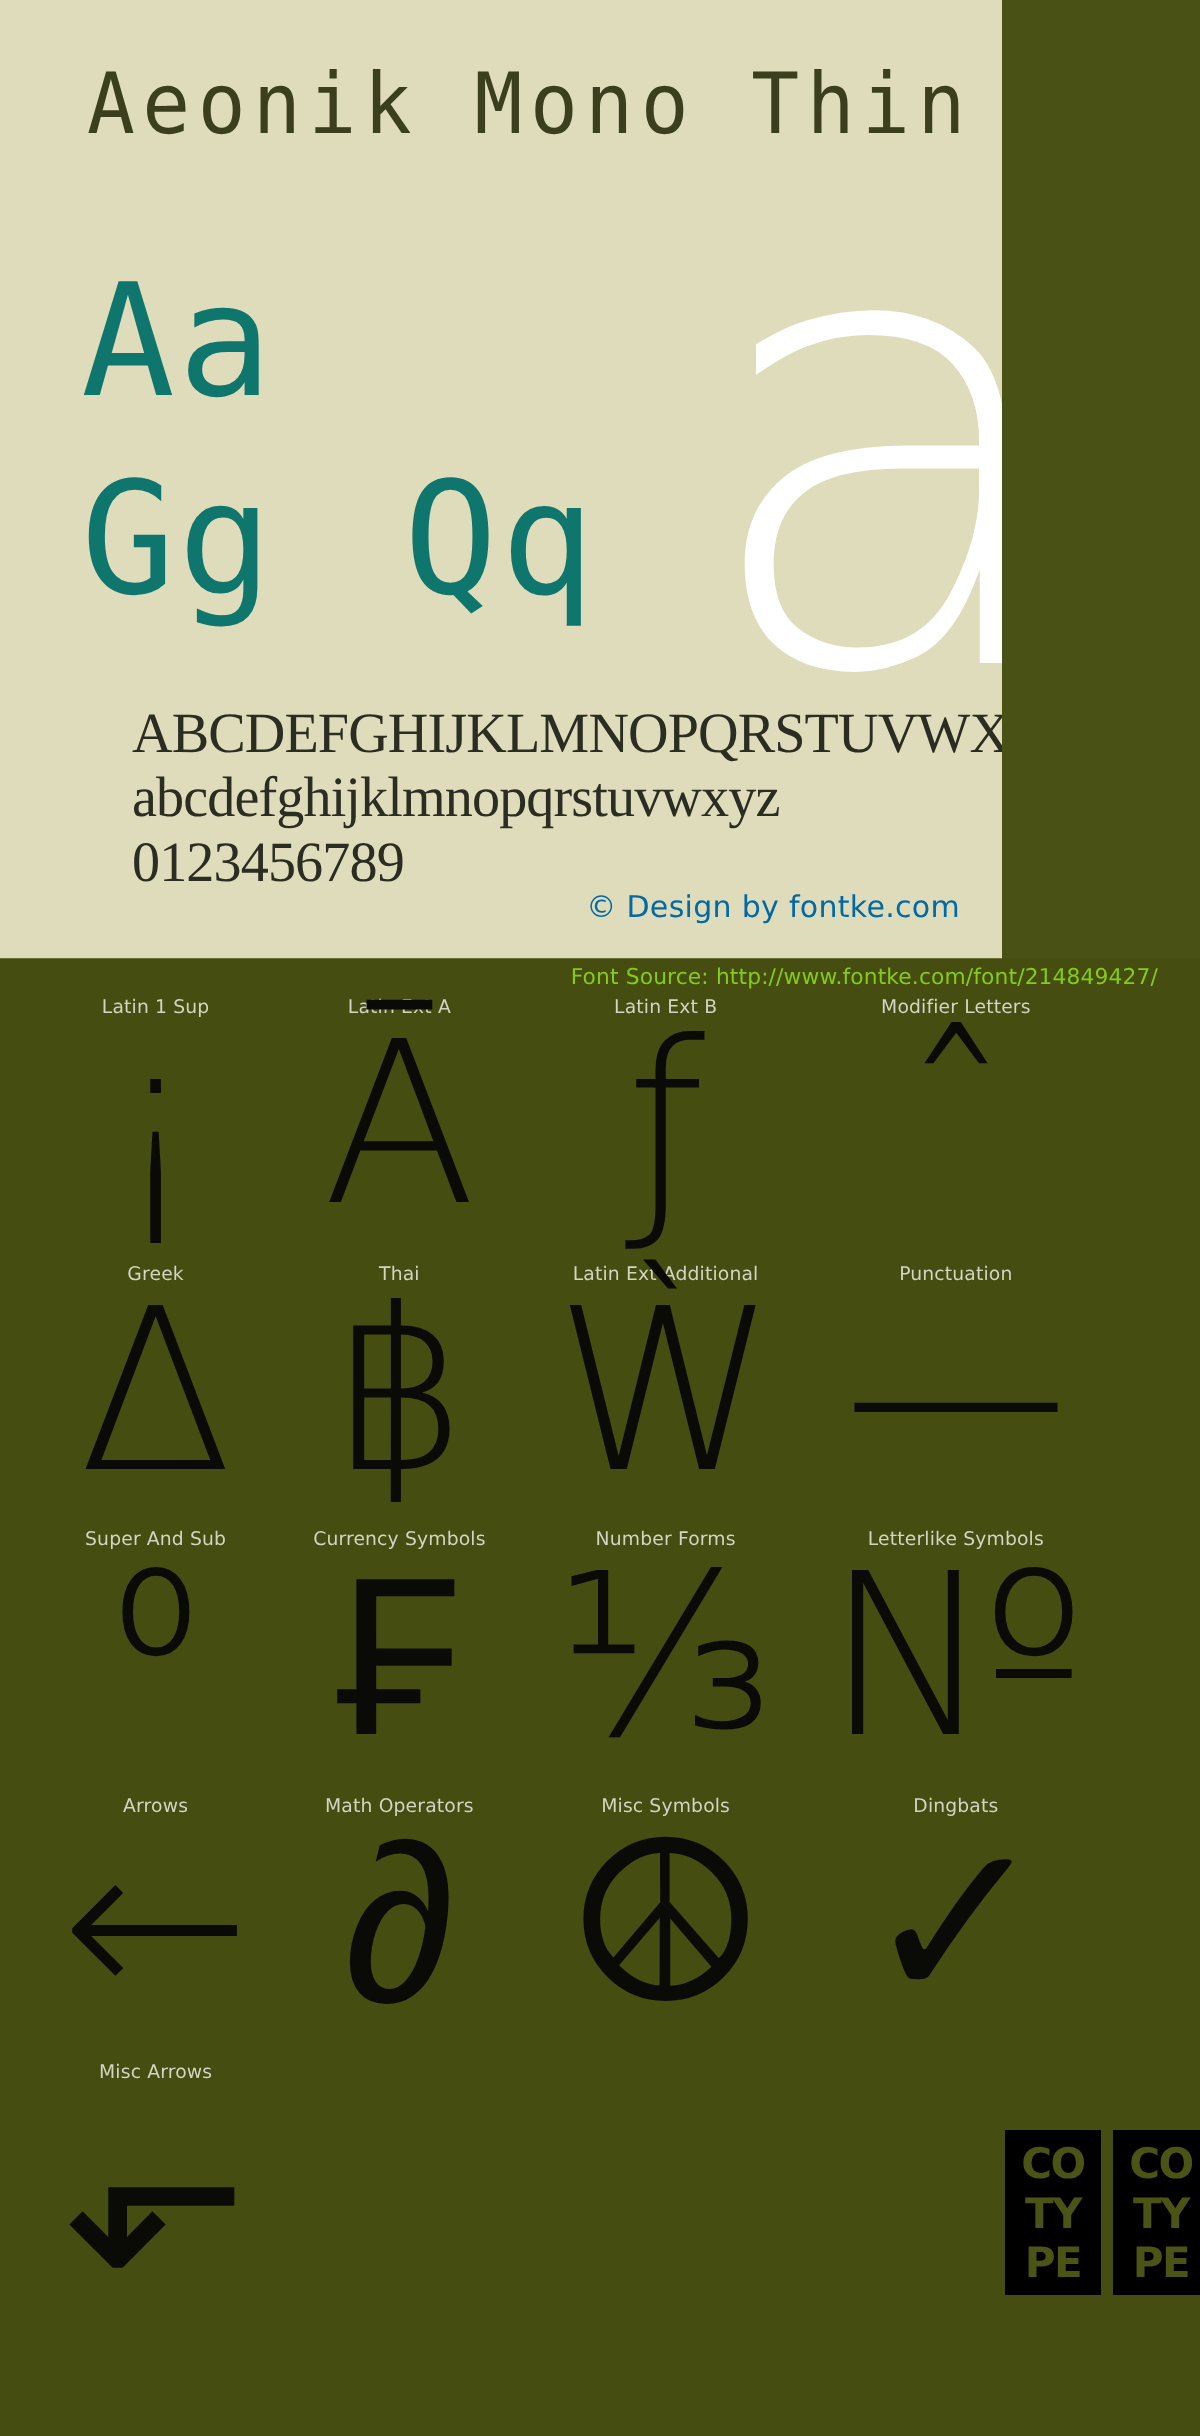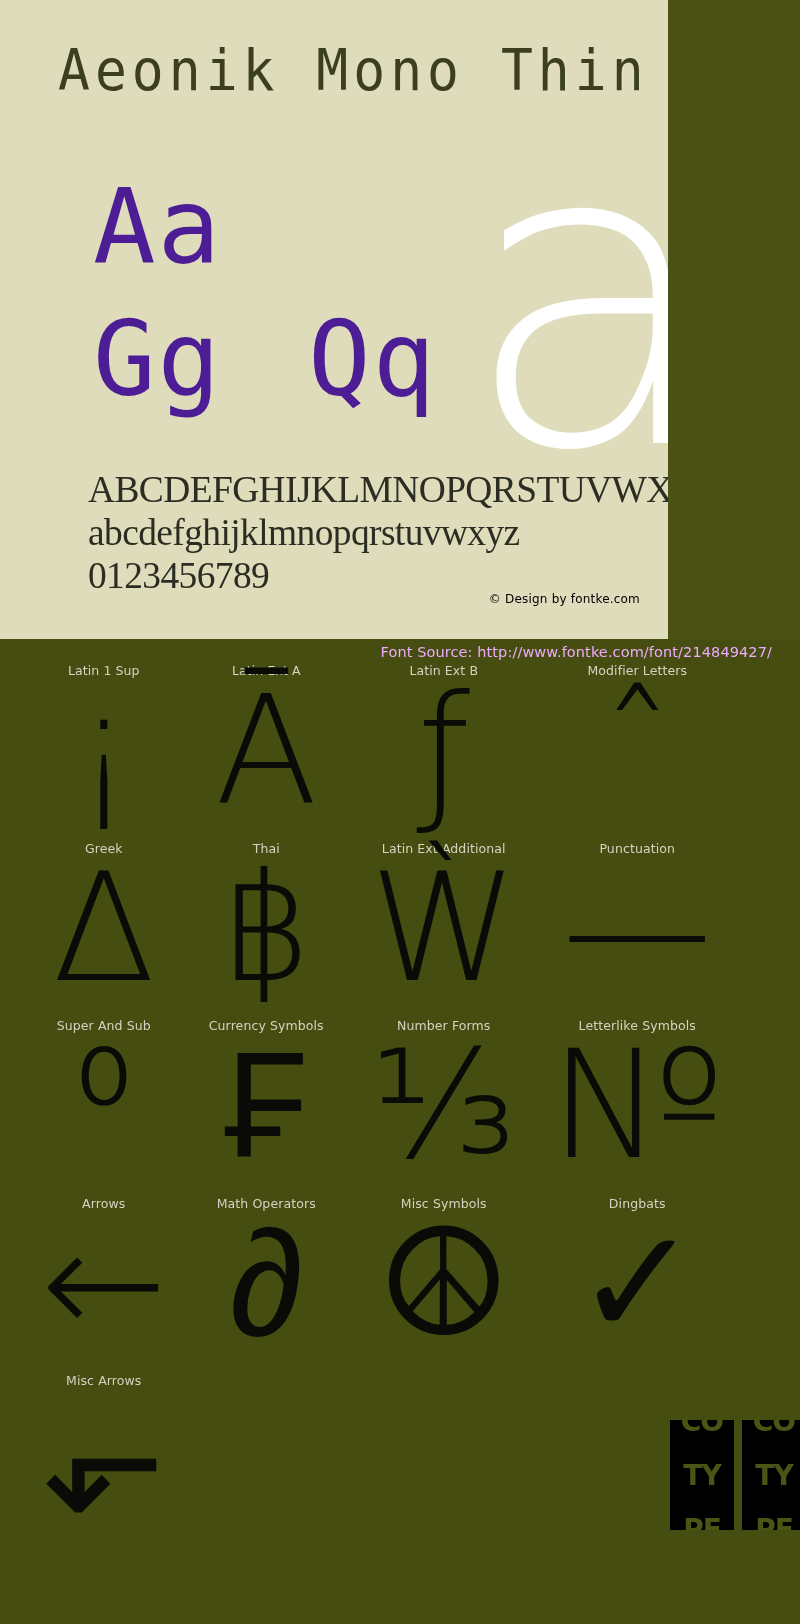--- a/index.html
+++ b/index.html
@@ -71,24 +71,23 @@
     display: flex;
     height: 132px;
     align-items: flex-start;
   }
   .pair-cell {
     width: 228px;
     font-family: "DejaVu Sans Mono", "Liberation Mono", monospace;
     font-size: 104px;
     line-height: 110px;
     font-weight: 100;
-    color: #4c1d95;
+    color: #0f766e;
     letter-spacing: 2px;
     white-space: nowrap;
-    margin-left: 39px;
   }
 
   
   #alphabet-block {
     position: absolute;
     left: 56px;
     top: 468px;
     font-family: Liberation Serif, serif;
     font-weight: 100;
     color: #2c2d22;
@@ -101,22 +100,22 @@
     white-space: nowrap;
     transform: scaleX(0.985);
     transform-origin: left center;
   }
 
   #design-credit {
     position: absolute;
     right: 28px;
     top: 592px;
     font-family: "DejaVu Sans", sans-serif;
-    font-size: 12px;
-    color: #000000;
+    font-size: 20px;
+    color: #0369a1;
     letter-spacing: 0.2px;
     white-space: nowrap;
   }
 
   
   #blocks-panel {
     position: absolute;
     left: 0;
     top: 639px;
     width: 800px;
@@ -124,21 +123,21 @@
     background: #454d11;
     overflow: hidden;
   }
 
   #font-source {
     position: absolute;
     right: 28px;
     top: 5px;
     font-family: "DejaVu Sans", sans-serif;
     font-size: 14.5px;
-    color: #f0abfc;
+    color: #84cc16;
     letter-spacing: 0.1px;
     white-space: nowrap;
   }
 
   #blocks-grid {
     position: absolute;
     left: 0;
     top: 16px;
     width: 800px;
     display: flex;
@@ -198,21 +197,20 @@
     font-family: "DejaVu Sans", sans-serif;
     font-weight: 700;
     font-size: 28px;
     line-height: 33px;
     letter-spacing: -1px;
     display: flex;
     flex-direction: column;
     align-items: center;
     justify-content: center;
     overflow: hidden;
-    gap: 21px;
   }
   .cotype-tile span { display: block; }
 </style>
 </head>
 <body>
 
 <div id="page">
 
   <div id="specimen-panel">
 

